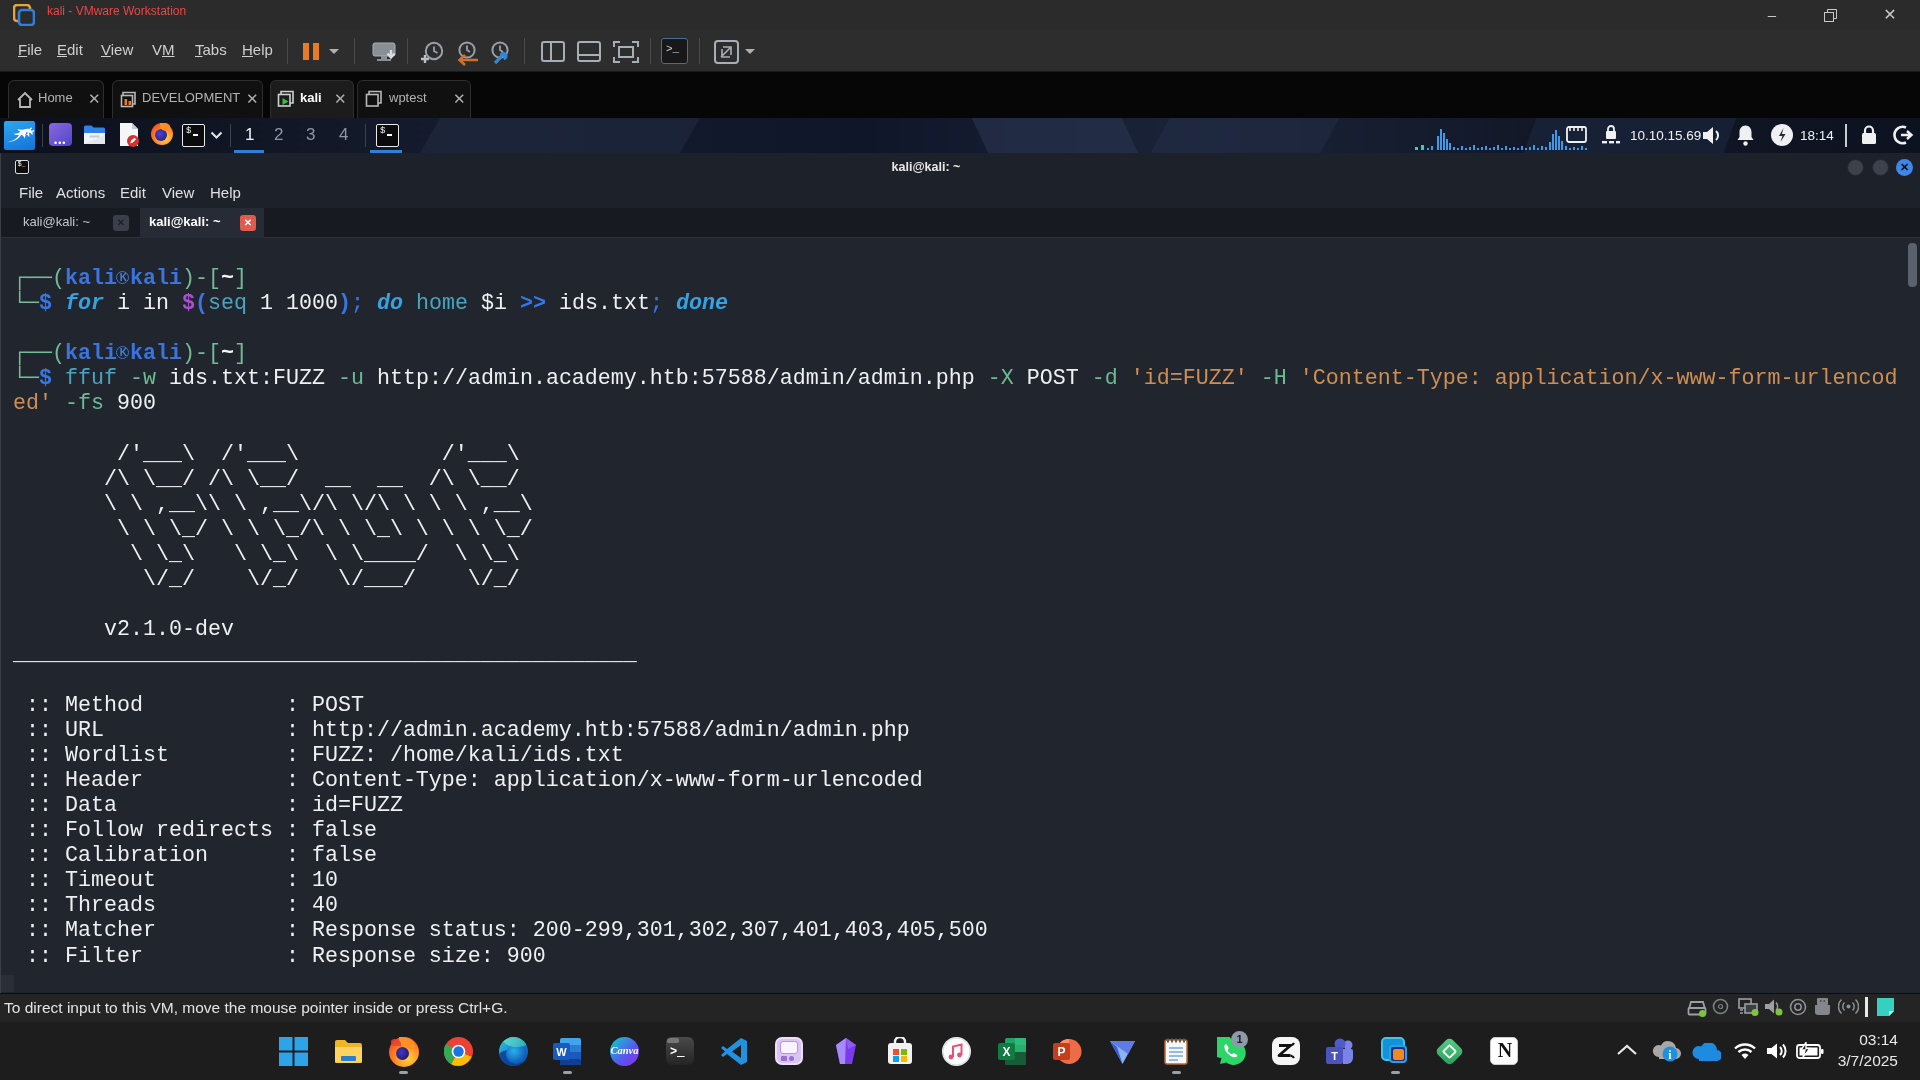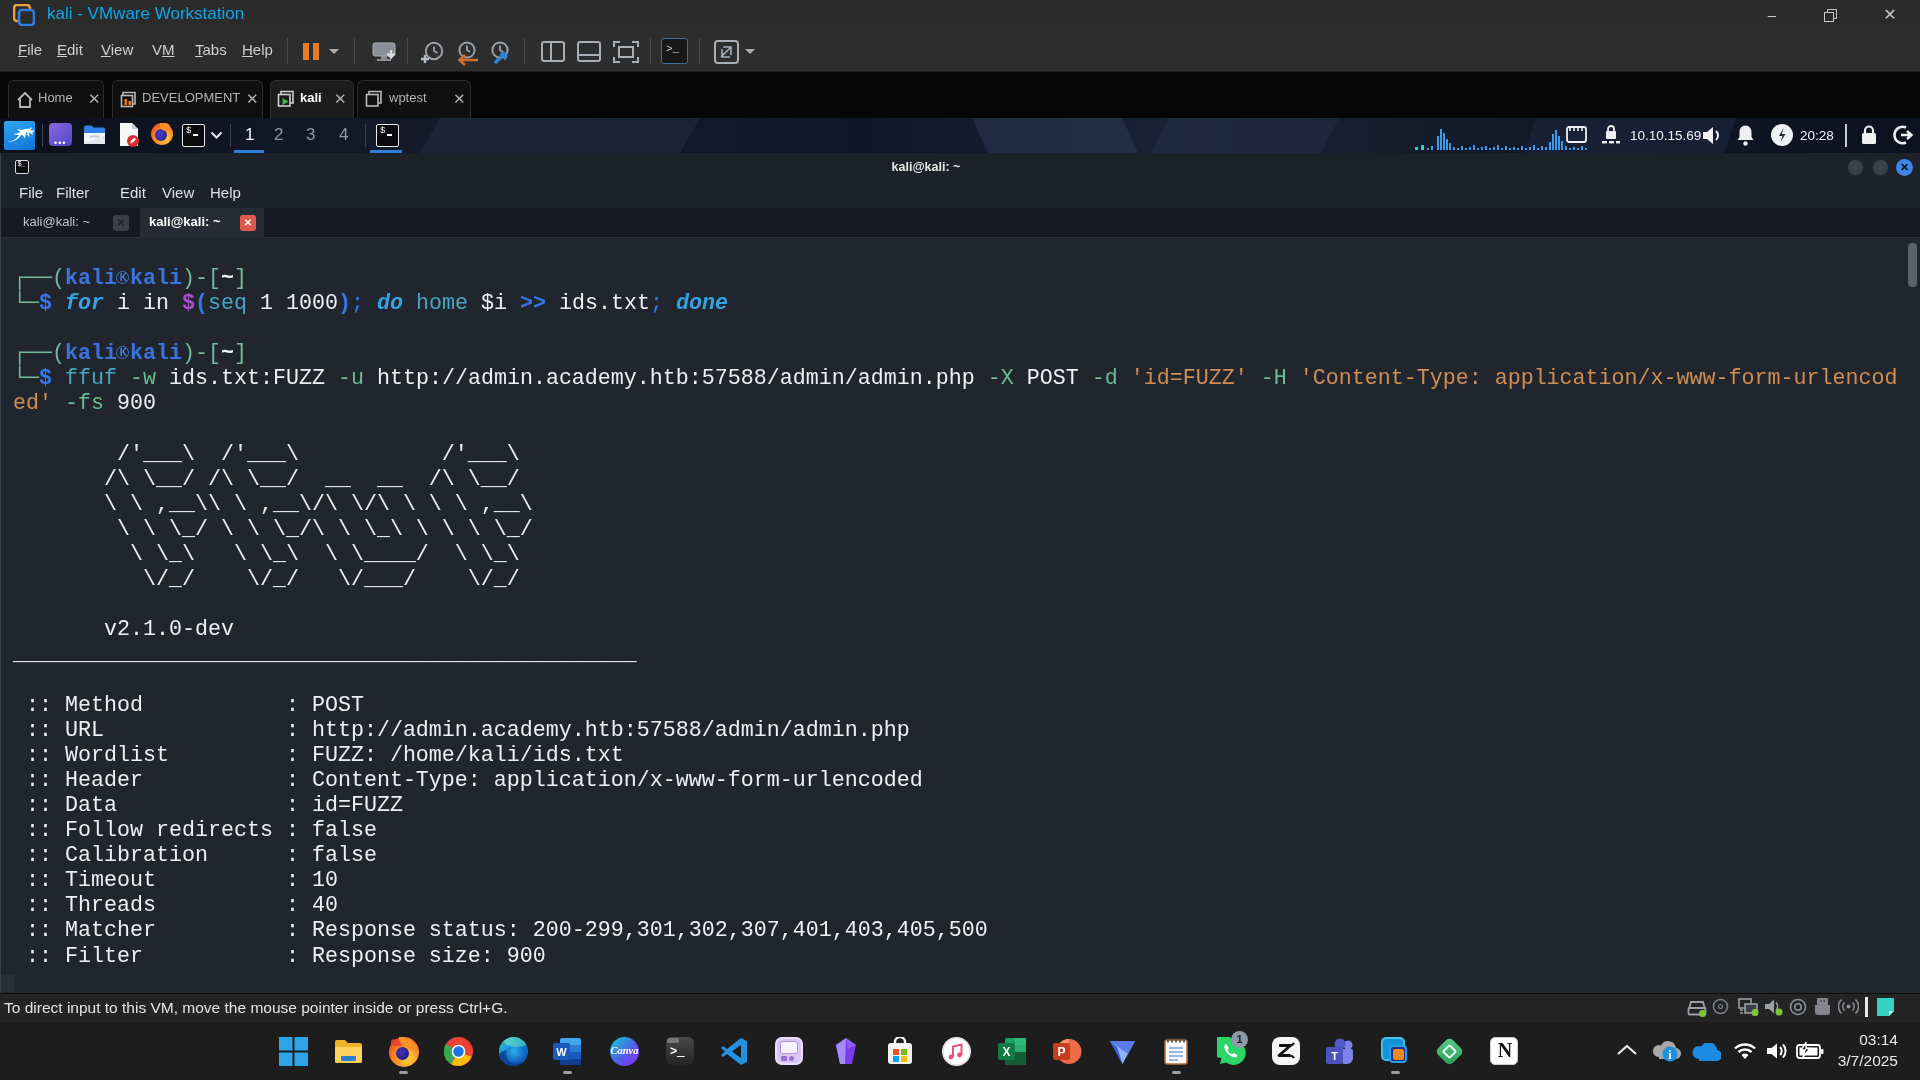--- a/index.html
+++ b/index.html
@@ -1,21 +1,21 @@
 <!DOCTYPE html>
 <html><head><meta charset="utf-8">
 <style>
 * { margin:0; padding:0; box-sizing:border-box; }
 html,body { width:1920px; height:1080px; overflow:hidden; background:#000; }
 body { font-family:"Liberation Sans", sans-serif; position:relative; -webkit-font-smoothing:antialiased; }
 .abs { position:absolute; }
 
 
 #titlebar { position:absolute; left:0; top:0; width:1920px; height:30px; background:#2b2b2b; }
-#titlebar .title { position:absolute; left:47px; top:4px; color:#0ea5e9; font-size:17px; }
+#titlebar .title { position:absolute; left:47px; top:4px; color:#ef4444; font-size:12px; }
 .winbtn { position:absolute; top:0; width:46px; height:30px; color:#c8c8c8; font-size:13px; text-align:center; line-height:30px; }
 
 
 #menubar { position:absolute; left:0; top:30px; width:1920px; height:42px; background:#2d2d2d; border-bottom:1px solid #1a1a1a; }
 .menuitem { position:absolute; top:11px; color:#cfcfcf; font-size:15px; }
 .menuitem span { text-decoration:underline; }
 .tsep { position:absolute; top:8px; width:1px; height:26px; background:#4a4a4a; }
 .caret { width:0; height:0; border-left:5px solid transparent; border-right:5px solid transparent; border-top:5px solid #b0b0b0; }
 
 
@@ -301,21 +301,21 @@
   </svg>
   <svg class="abs" style="left:1736px;top:6px" width="19" height="23" viewBox="0 0 19 23">
     <path d="M9.5 1.5 c3.8 0 6 3 6 6.5 v5 l2 3 H1.5 l2 -3 v-5 c0 -3.5 2.2 -6.5 6 -6.5 Z" fill="#eef0f2"></path>
     <circle cx="9.5" cy="19.5" r="2.2" fill="#eef0f2"></circle>
   </svg>
   <div class="abs" style="left:1771px;top:6px;width:22px;height:22px;border-radius:50%;background:#eef0f2">
     <svg width="22" height="22" viewBox="0 0 22 22">
         <path d="M12.5 4 L8 12 h3.4 L9.5 18 L14.5 10 h-3.6 Z" fill="#262b33"></path>
       </svg>
   </div>
-  <div class="abs" style="left:1800px;top:10px;color:#f0f2f4;font-size:13.5px">20:28</div>
+  <div class="abs" style="left:1800px;top:10px;color:#f0f2f4;font-size:13.5px">18:14</div>
   <div class="abs" style="left:1845px;top:6px;width:2px;height:23px;background:#c8ccd2"></div>
   <svg class="abs" style="left:1860px;top:6px" width="18" height="22" viewBox="0 0 18 22">
     <rect x="2" y="9" width="14" height="11" rx="1.5" fill="#eef0f2"></rect>
     <path d="M5 9 V6.5 a4 4 0 0 1 8 0 V9" fill="none" stroke="#eef0f2" stroke-width="2.2"></path>
   </svg>
   <svg class="abs" style="left:1892px;top:6px" width="22" height="22" viewBox="0 0 22 22">
     <path d="M14 3.5 a8.2 8.2 0 1 0 0 15" stroke="#eef0f2" stroke-width="2.6" fill="none"></path>
     <path d="M9 11 h10 M15 7 l4.5 4 L15 15" stroke="#eef0f2" stroke-width="2.4" fill="none"></path>
   </svg>
 </div>
@@ -327,21 +327,21 @@
     </div>
     <div class="t">kali@kali: ~</div>
     <div class="abs" style="left:1846px;top:6px;width:17px;height:17px;border-radius:50%;background:#3c414b;border:1px solid #23262d"></div>
     <div class="abs" style="left:1871px;top:6px;width:17px;height:17px;border-radius:50%;background:#3c414b;border:1px solid #23262d"></div>
     <div class="abs" style="left:1895px;top:6px;width:17px;height:17px;border-radius:50%;background:#3f86e8">
       <div style="position:absolute;left:0;top:0;width:17px;text-align:center;line-height:17px;color:#10131a;font-size:11px;font-weight:bold">✕</div>
     </div>
   </div>
   <div id="termmenu">
     <div style="left:18px">File</div>
-    <div style="left:55px">Filter</div>
+    <div style="left:55px">Actions</div>
     <div style="left:119px">Edit</div>
     <div style="left:161px">View</div>
     <div style="left:209px">Help</div>
   </div>
   <div id="termtabs">
     <div class="ttab" style="left:10px; width:126px;">
         <span style="position:absolute;left:12px;top:6px;">kali@kali: ~</span>
         <span class="tclose inact"></span>
       </div>
     <div class="ttab active" style="left:139px; width:124px;">

